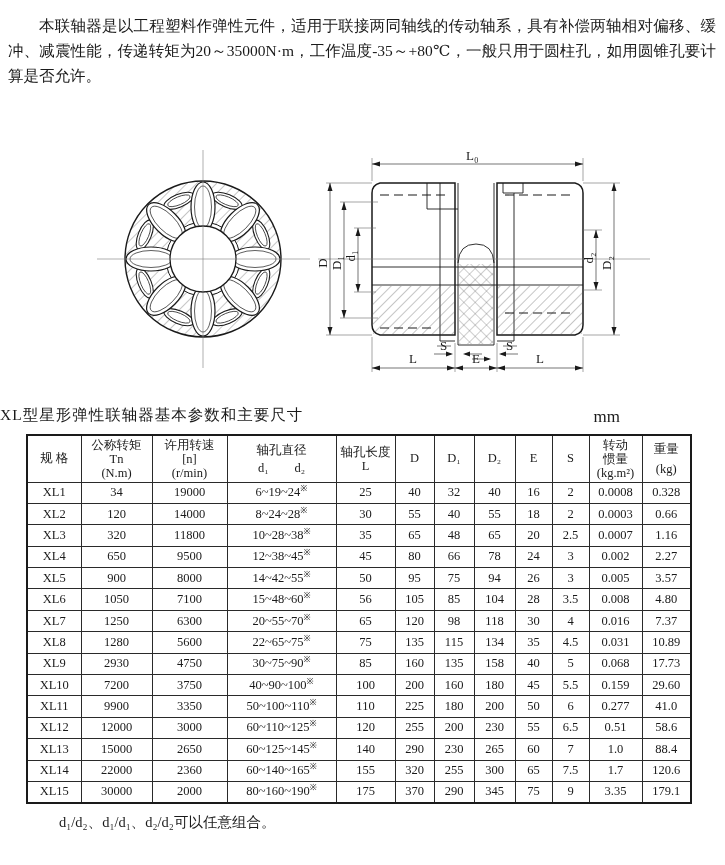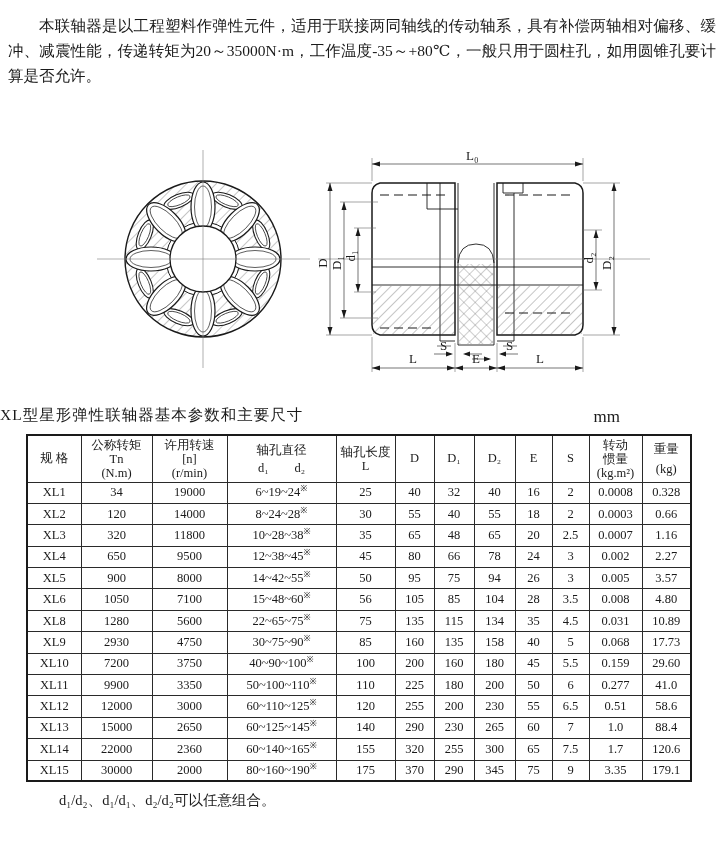--- a/index.html
+++ b/index.html
@@ -423,20 +423,34 @@
         <td>56</td>
         <td>105</td>
         <td>85</td>
         <td>104</td>
         <td>28</td>
         <td>3.5</td>
         <td>0.008</td>
         <td>4.80</td>
       </tr>
       <tr>
+        <td>XL7</td>
+        <td>1250</td>
+        <td>6300</td>
+        <td>20~55~70<sup class="star">※</sup></td>
+        <td>65</td>
+        <td>120</td>
+        <td>98</td>
+        <td>118</td>
+        <td>30</td>
+        <td>4</td>
+        <td>0.016</td>
+        <td>7.37</td>
+      </tr>
+      <tr>
         <td>XL8</td>
         <td>1280</td>
         <td>5600</td>
         <td>22~65~75<sup class="star">※</sup></td>
         <td>75</td>
         <td>135</td>
         <td>115</td>
         <td>134</td>
         <td>35</td>
         <td>4.5</td>

